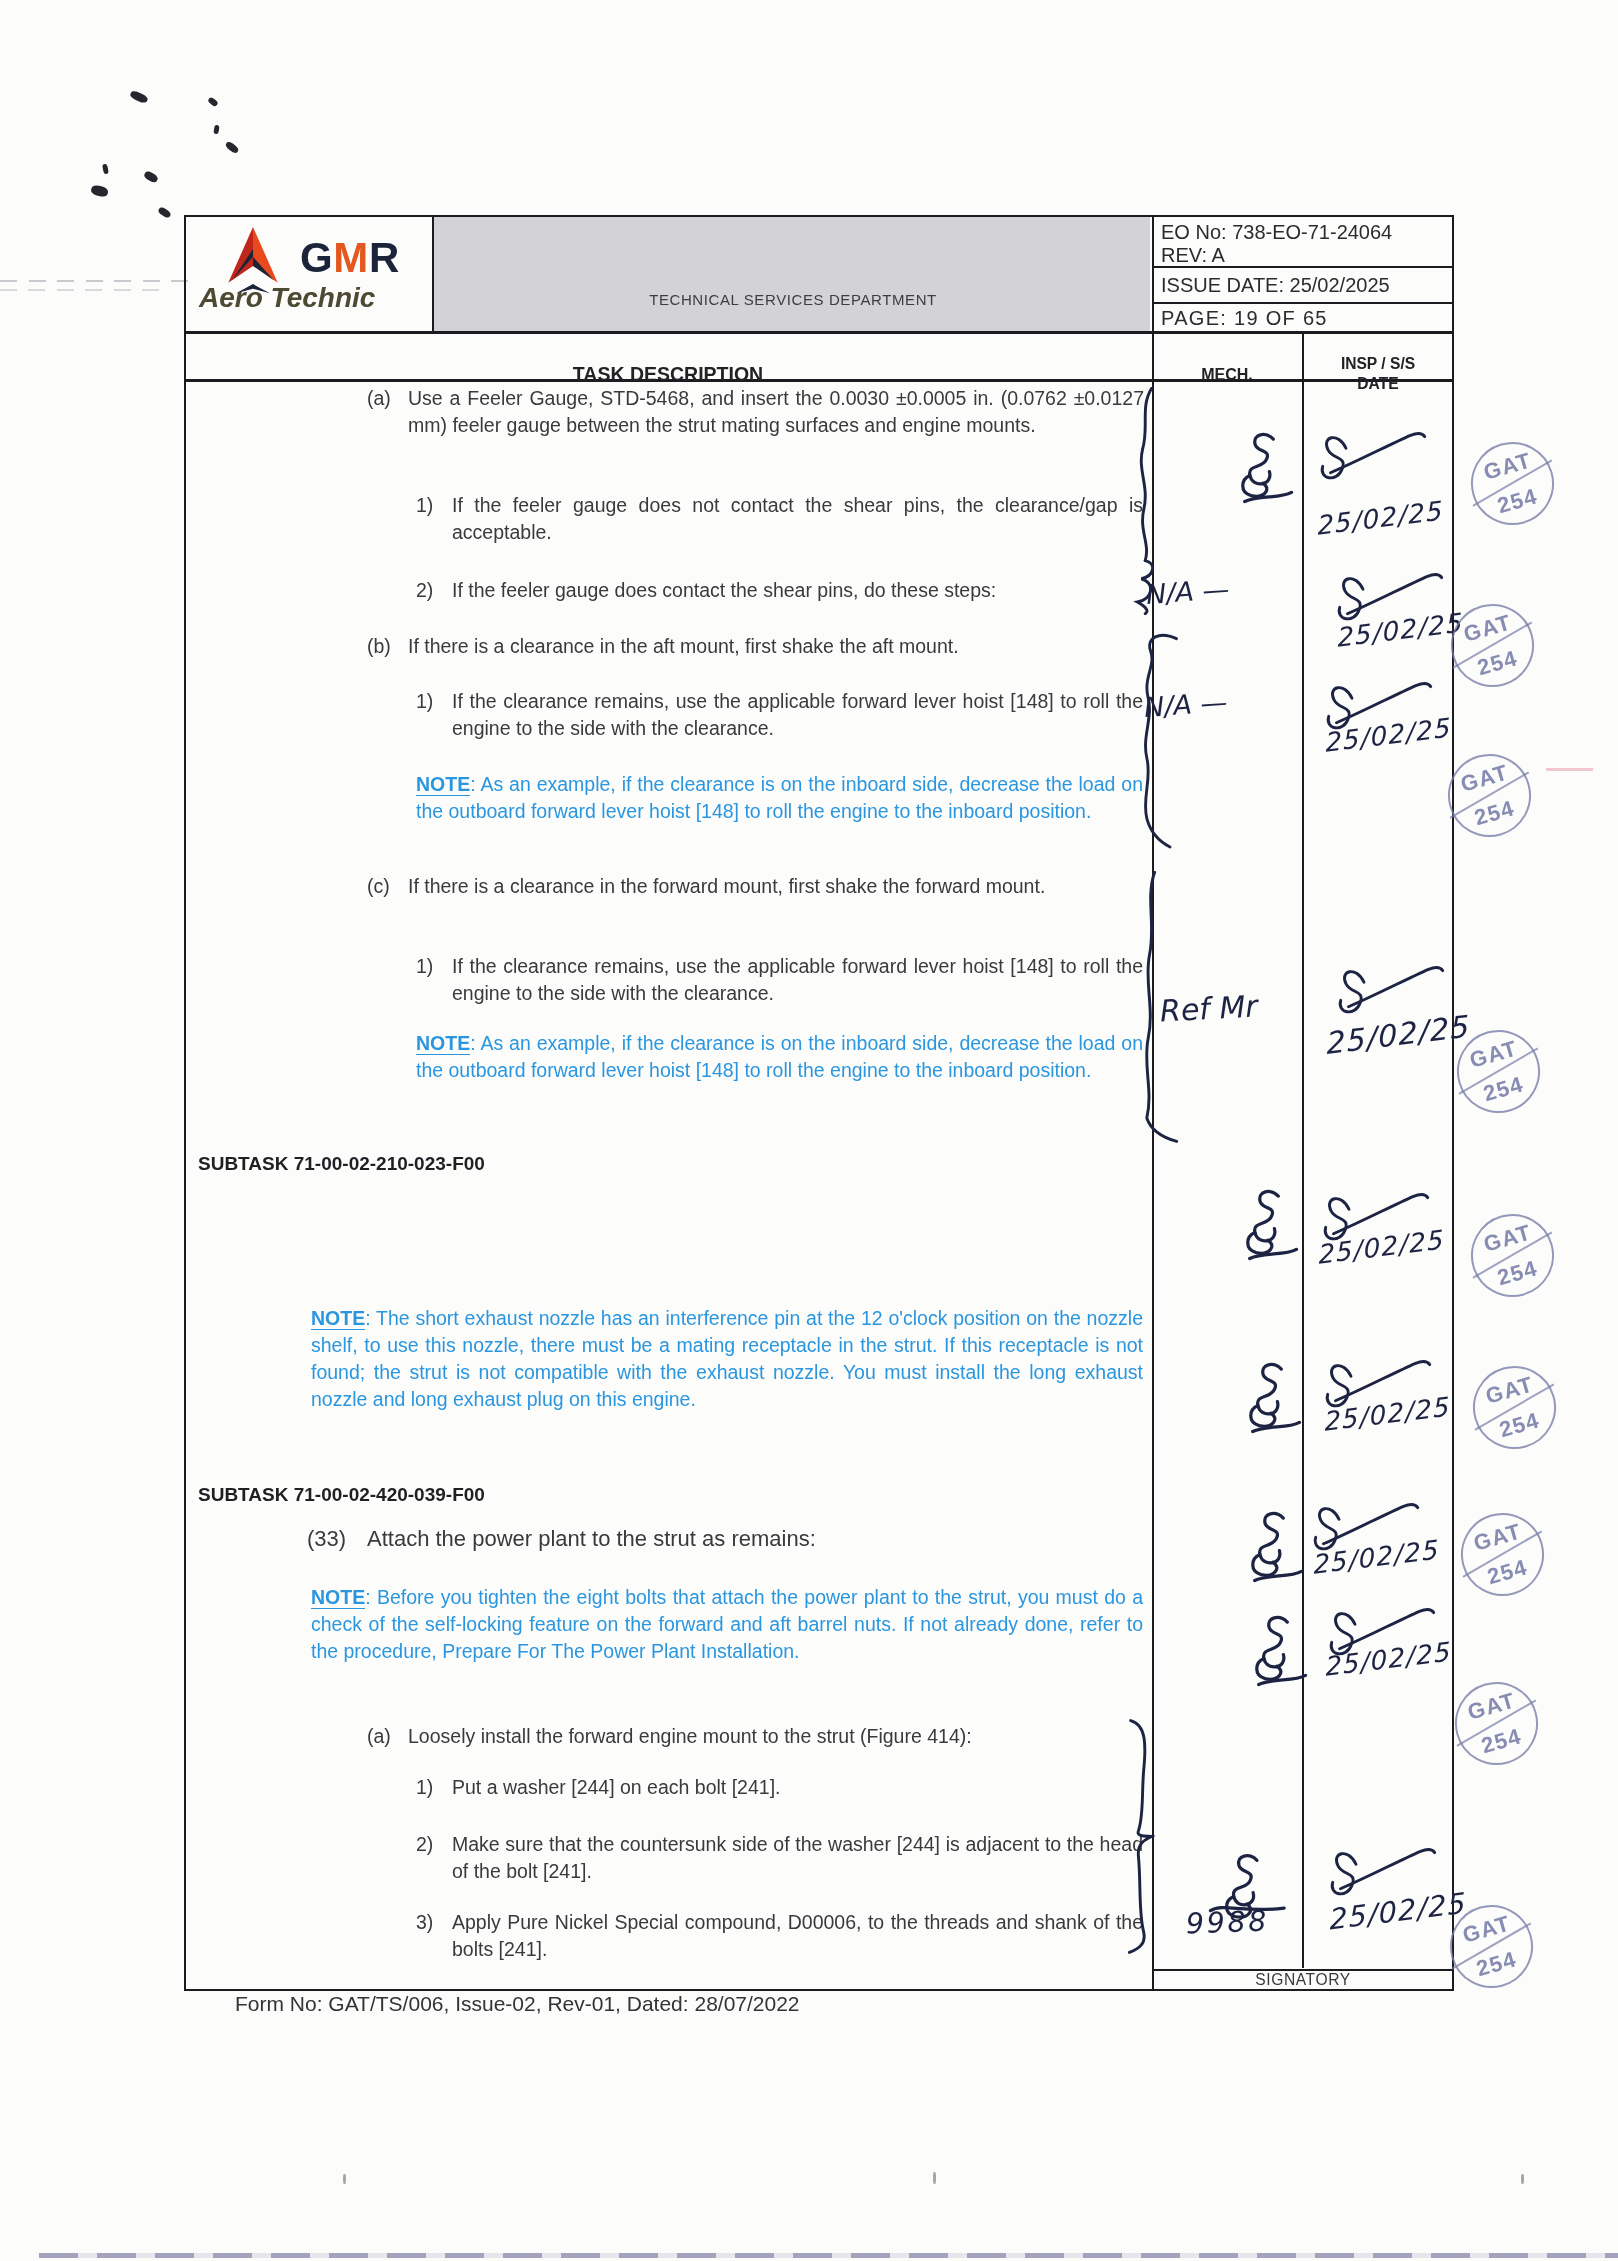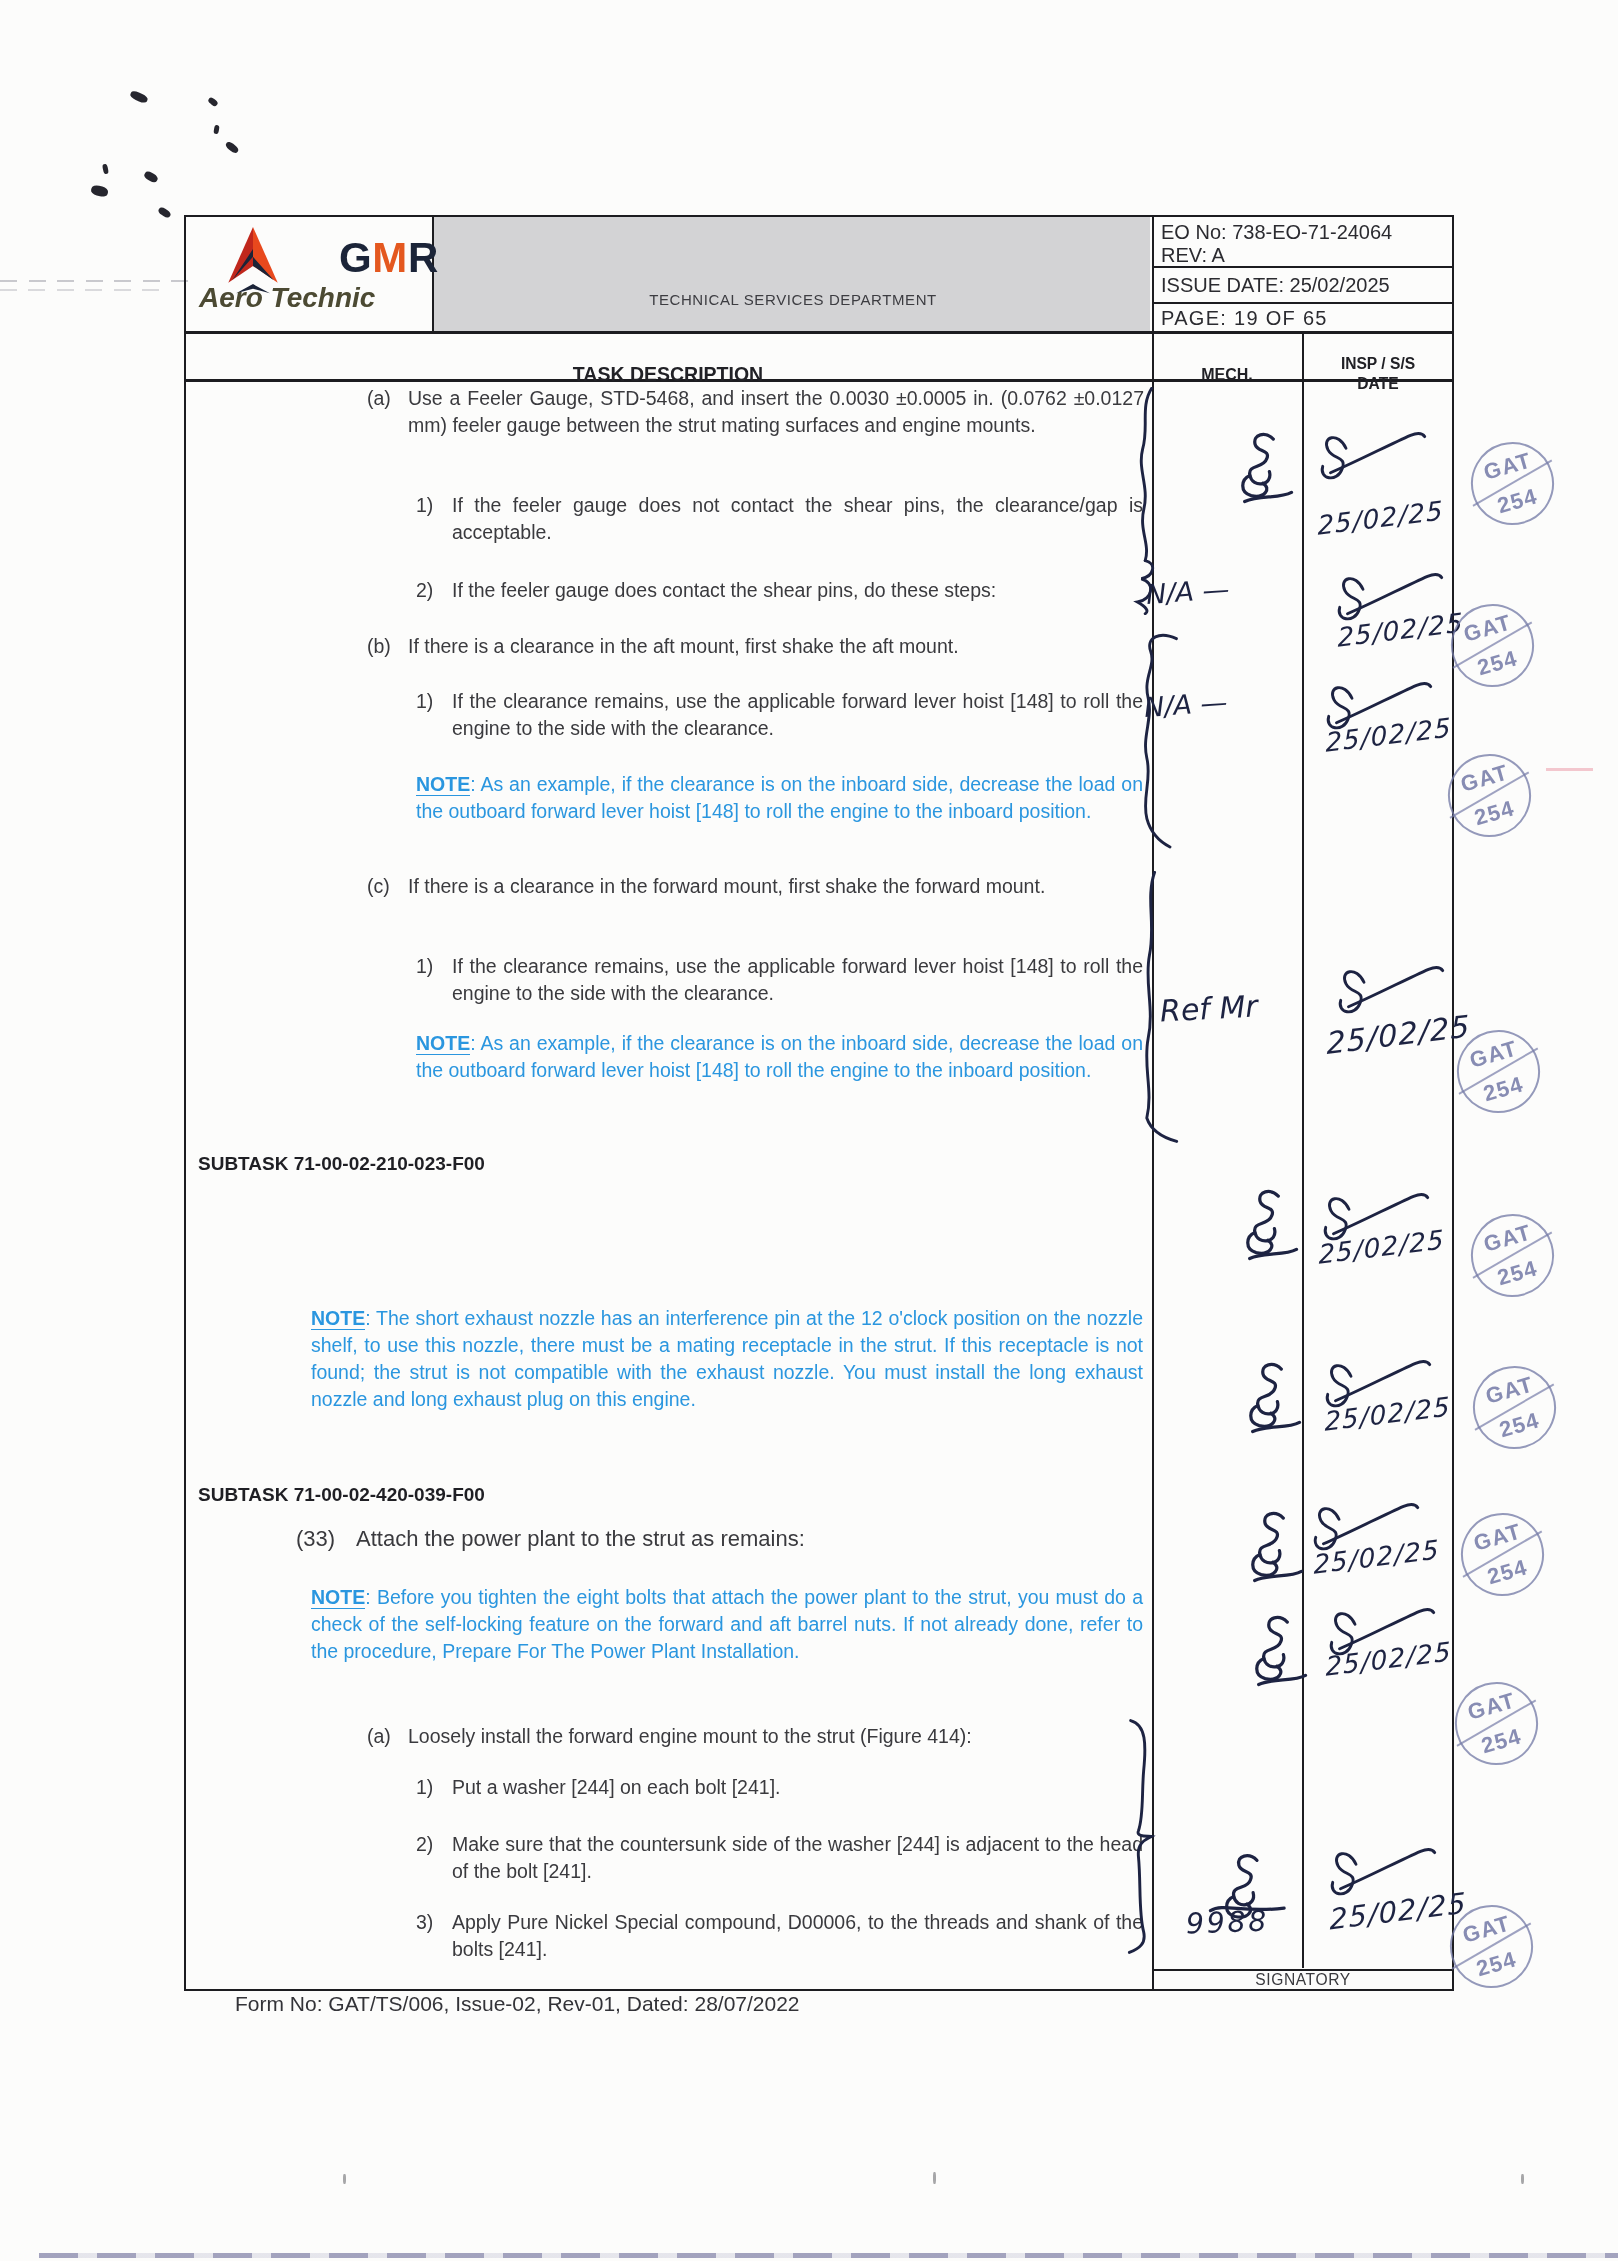--- a/index.html
+++ b/index.html
@@ -11,21 +11,21 @@
   .frame{position:absolute;box-sizing:border-box;border:2.6px solid #1c1c20;}
   .hline{position:absolute;background:#1c1c20;height:1.9px;}
   .vline{position:absolute;background:#1c1c20;width:1.9px;}
   .graycell{position:absolute;background:#d3d3d5;}
   
   .eo-title{position:absolute;font-size:35px;letter-spacing:1.3px;color:#2c2c31;white-space:nowrap;}
   .eo-sub{position:absolute;font-size:15px;letter-spacing:0.6px;color:#3c3c41;white-space:nowrap;}
   .info-line{position:absolute;font-size:20px;color:#2b2b30;white-space:nowrap;}
   .colhead{position:absolute;font-weight:bold;color:#212126;white-space:nowrap;margin-top:17px;}
   
-  .logo-gmr{position:absolute;font-size:42px;font-weight:bold;letter-spacing:0.6px;margin-left:39px;}
+  .logo-gmr{position:absolute;font-size:42px;font-weight:bold;letter-spacing:0.6px;}
   .logo-sub{position:absolute;font-size:28px;font-weight:bold;font-style:italic;color:#4c4a33;white-space:nowrap;}
   
   .blk{position:absolute;font-size:19.5px;line-height:27px;}
   .item{display:flex;}
   .item .mk{flex:0 0 auto;}
   .item .tx{flex:1 1 auto;text-align:justify;}
   .note .nl{font-weight:bold;border-bottom:1.9px solid #2a96df;}
   .note{color:#2a96df;text-align:justify;}
   .subtask{font-weight:bold;color:#1f1f24;font-size:19px;white-space:nowrap;}
   .big{font-size:22px;}
@@ -151,21 +151,21 @@
     <span class="tx">If the clearance remains, use the applicable forward lever hoist [148] to roll the engine to the side with the clearance.</span>
   </div>
   <div class="blk note" style="left:416px;top:1030px;width:727px;">
     <span class="nl">NOTE</span><span>: As an example, if the clearance is on the inboard side, decrease the load on the outboard forward lever hoist [148] to roll the engine to the inboard position.</span>
   </div>
   <div class="blk subtask" style="left:198px;top:1150px;">SUBTASK 71-00-02-210-023-F00</div>
   <div class="blk note" style="left:311px;top:1305px;width:832px;">
     <span class="nl">NOTE</span><span>: The short exhaust nozzle has an interference pin at the 12 o'clock position on the nozzle shelf, to use this nozzle, there must be a mating receptacle in the strut. If this receptacle is not found; the strut is not compatible with the exhaust nozzle. You must install the long exhaust nozzle and long exhaust plug on this engine.</span>
   </div>
   <div class="blk subtask" style="left:198px;top:1481px;">SUBTASK 71-00-02-420-039-F00</div>
-  <div class="blk item big" style="left:296px;top:1525px;width:832px;align-items:flex-end;">
+  <div class="blk item big" style="left:307px;top:1525px;width:832px;align-items:flex-end;">
     <span class="mk" style="width:60px;">(33)</span>
     <span class="tx">Attach the power plant to the strut as remains:</span>
   </div>
   <div class="blk note" style="left:311px;top:1584px;width:832px;">
     <span class="nl">NOTE</span><span>: Before you tighten the eight bolts that attach the power plant to the strut, you must do a check of the self-locking feature on the forward and aft barrel nuts. If not already done, refer to the procedure, Prepare For The Power Plant Installation.</span>
   </div>
   <div class="blk item" style="left:367px;top:1723px;width:777px;">
     <span class="mk" style="width:41px;">(a)</span>
     <span class="tx">Loosely install the forward engine mount to the strut (Figure 414):</span>
   </div>

